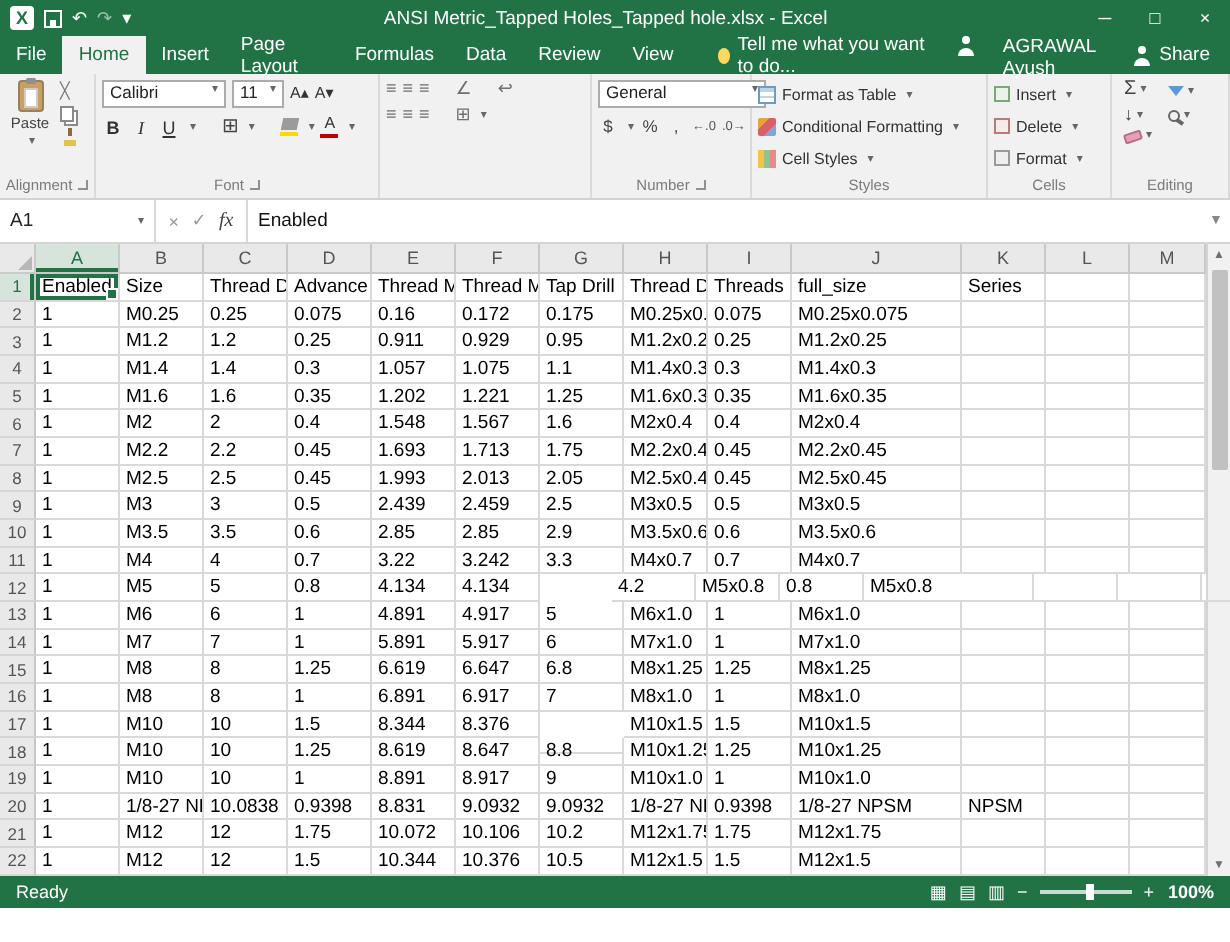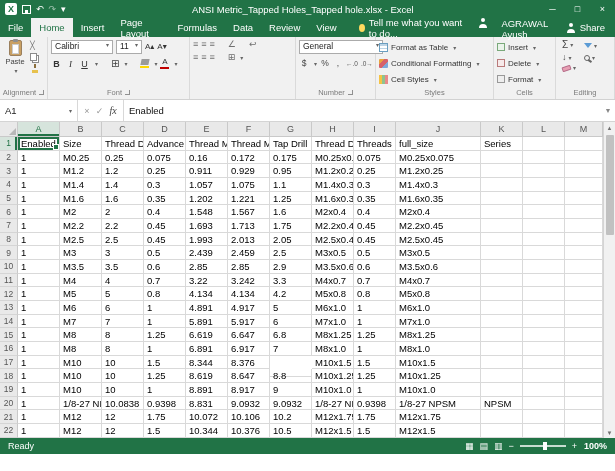--- a/index.html
+++ b/index.html
@@ -605,21 +605,21 @@
             <div class="cell" style="width: 38px;"></div>
           </div>
           <div class="grow">
             <div class="rowhdr">12</div>
             <div class="cell" style="width: 42px;">1</div>
             <div class="cell" style="width: 42px;">M5</div>
             <div class="cell" style="width: 42px;">5</div>
             <div class="cell" style="width: 42px;">0.8</div>
             <div class="cell" style="width: 42px;">4.134</div>
             <div class="cell" style="width: 42px;">4.134</div>
-            <div class="cell" style="width: 42px;">4.2</div>
+            <div class="cell" style="width: 42px; margin-left: 36px;">4.2</div>
             <div class="cell" style="width: 42px;">M5x0.8</div>
             <div class="cell" style="width: 42px;">0.8</div>
             <div class="cell" style="width: 85px;">M5x0.8</div>
             <div class="cell" style="width: 42px;"></div>
             <div class="cell" style="width: 42px;"></div>
             <div class="cell" style="width: 38px;"></div>
           </div>
           <div class="grow">
             <div class="rowhdr">13</div>
             <div class="cell" style="width: 42px;">1</div>

